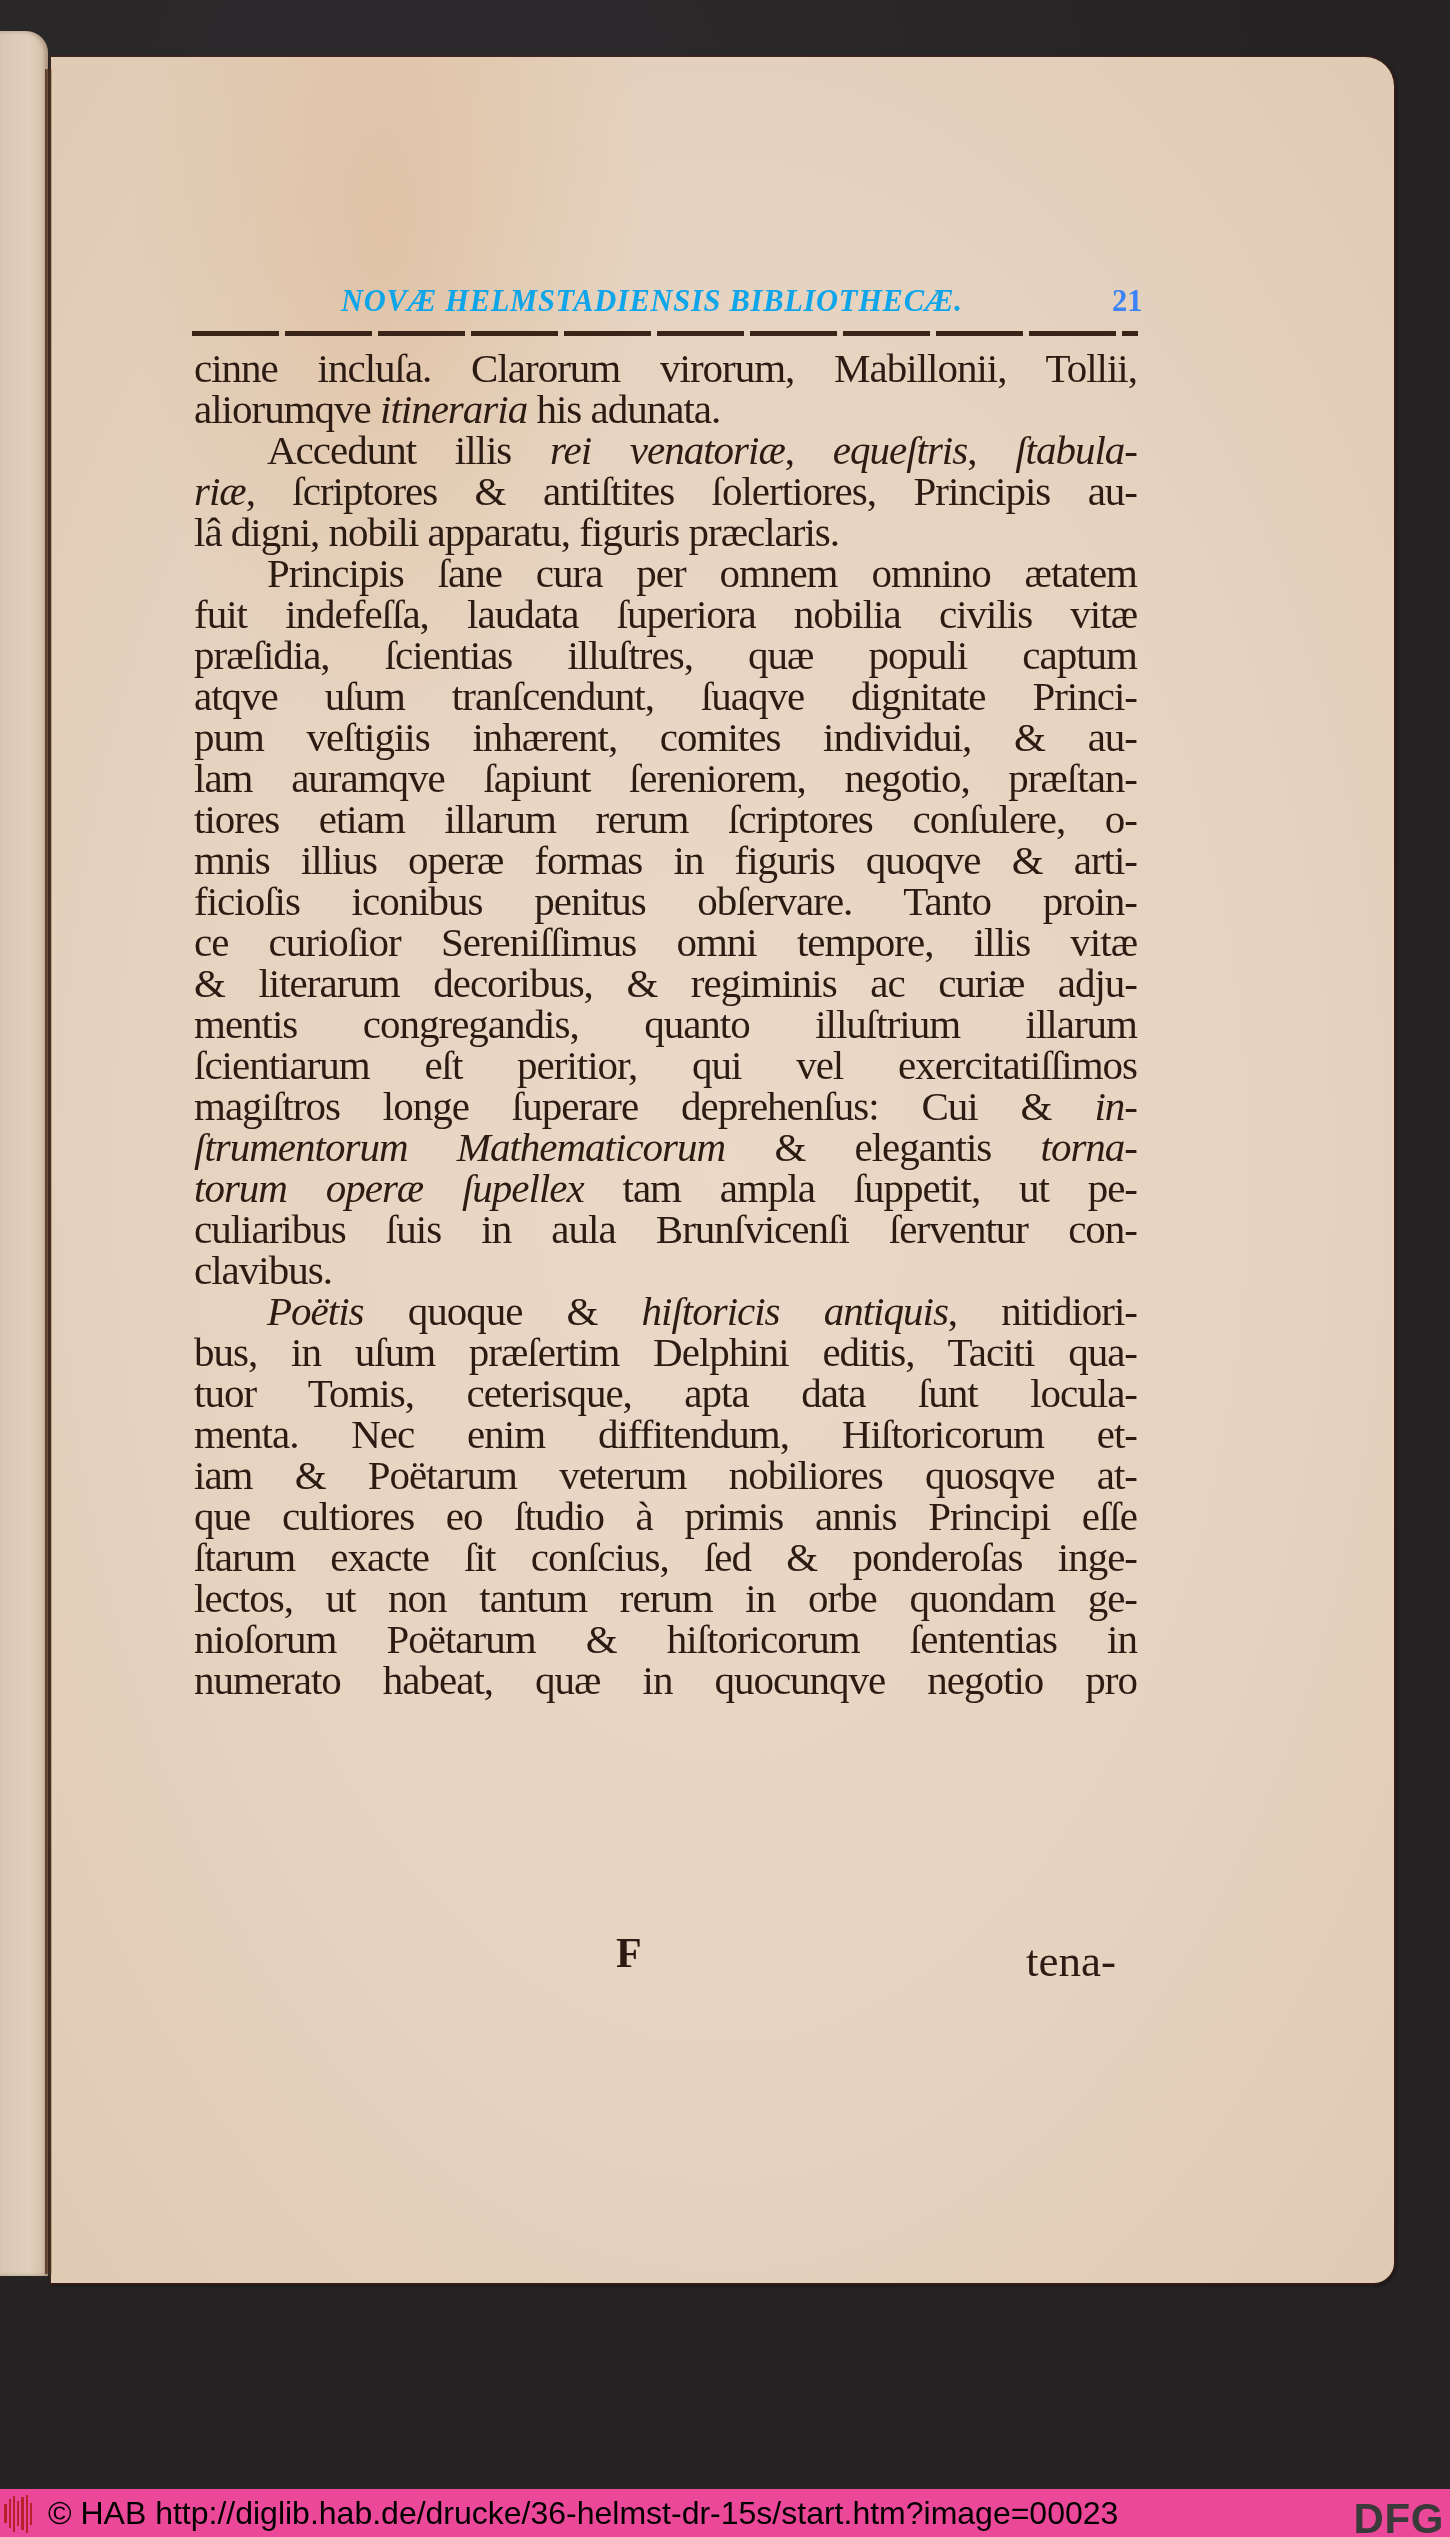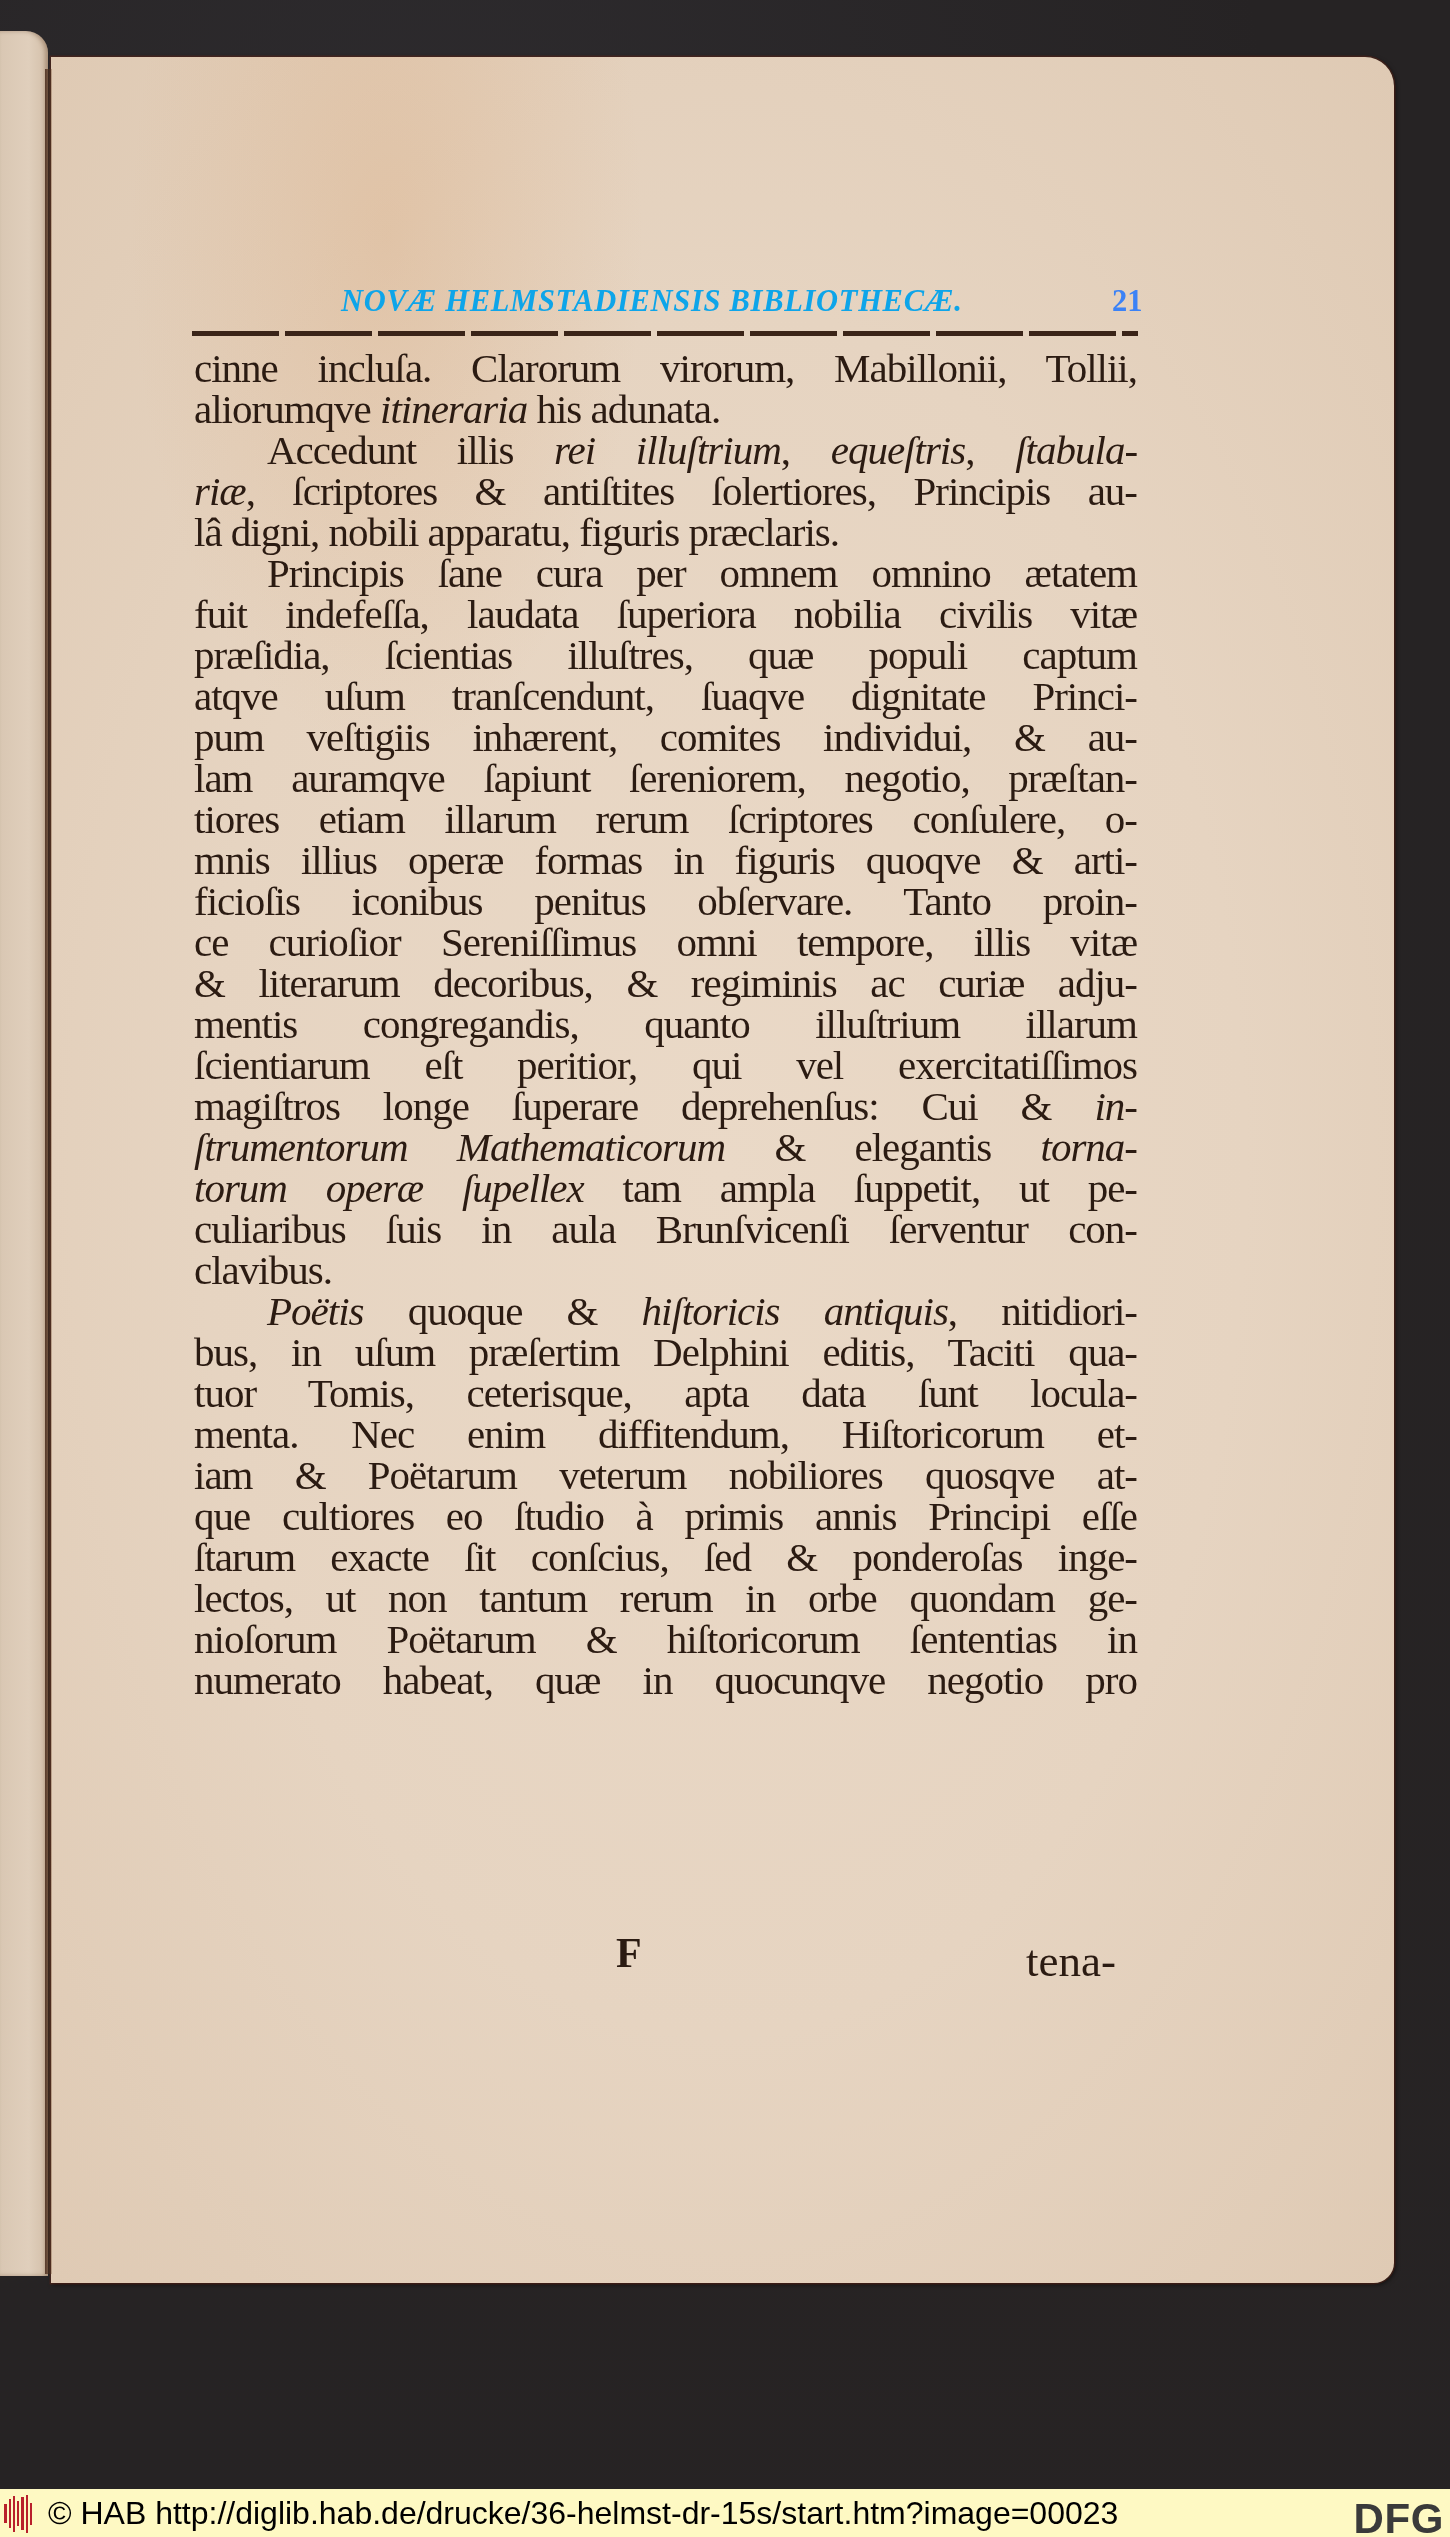--- a/index.html
+++ b/index.html
@@ -121,21 +121,21 @@
       top: 1935px;
       font-size: 45px;
       color: #2b1b12;
     }
     .footer {
       position: absolute;
       left: 0;
       top: 2489px;
       width: 1450px;
       height: 49px;
-      background: #fef9c3;
+      background: #ec4899;
       display: flex;
       align-items: center;
     }
     .hab-logo {
       margin-left: 4.4px;
       width: 27.6px;
       height: 39px;
       display: flex;
       align-items: center;
       justify-content: space-between;
@@ -172,21 +172,21 @@
 <div class="page"></div>
 <div class="gutter"></div>
 
 <div class="running-head">NOVÆ HELMSTADIENSIS BIBLIOTHECÆ.</div>
 <div class="page-number">21</div>
 <div class="head-rule"></div>
 
 <div class="text-block" id="text-block">
     <div class="line">cinne incluſa. Clarorum virorum, Mabillonii, Tollii,</div>
     <div class="line last">aliorumqve <i>itineraria</i> his adunata.</div>
-    <div class="line indent">Accedunt illis <i>rei illuſtrium</i>, <i>equeſtris</i>, <i>ſtabula-</i></div>
+    <div class="line indent">Accedunt illis <i>rei venatoriæ</i>, <i>equeſtris</i>, <i>ſtabula-</i></div>
     <div class="line"><i>riæ</i>, ſcriptores &amp; antiſtites ſolertiores, Principis au-</div>
     <div class="line last">lâ digni, nobili apparatu, figuris præclaris.</div>
     <div class="line indent">Principis ſane cura per omnem omnino ætatem</div>
     <div class="line">fuit indefeſſa, laudata ſuperiora nobilia civilis vitæ</div>
     <div class="line">præſidia, ſcientias illuſtres, quæ populi captum</div>
     <div class="line">atqve uſum tranſcendunt, ſuaqve dignitate Princi-</div>
     <div class="line">pum veſtigiis inhærent, comites individui, &amp; au-</div>
     <div class="line">lam auramqve ſapiunt ſereniorem, negotio, præſtan-</div>
     <div class="line">tiores etiam illarum rerum ſcriptores conſulere, o-</div>
     <div class="line">mnis illius operæ formas in figuris quoqve &amp; arti-</div>

